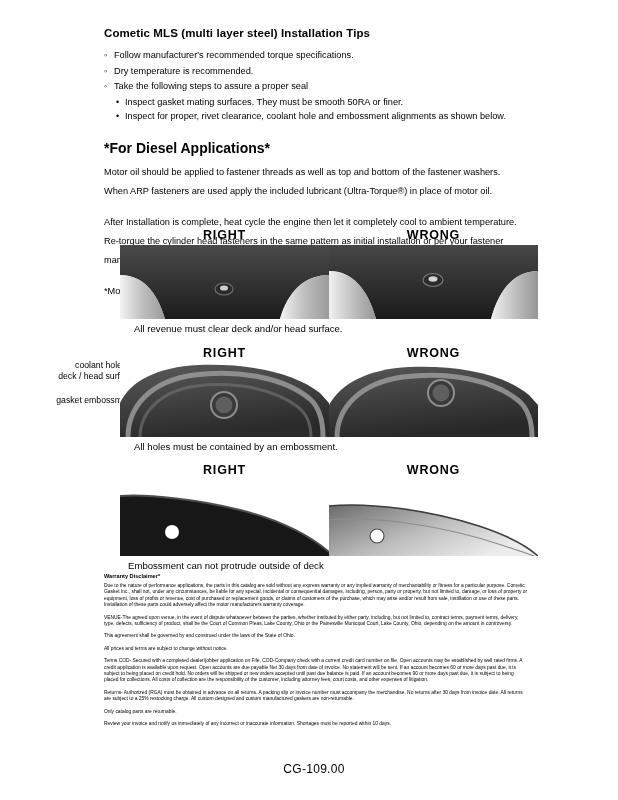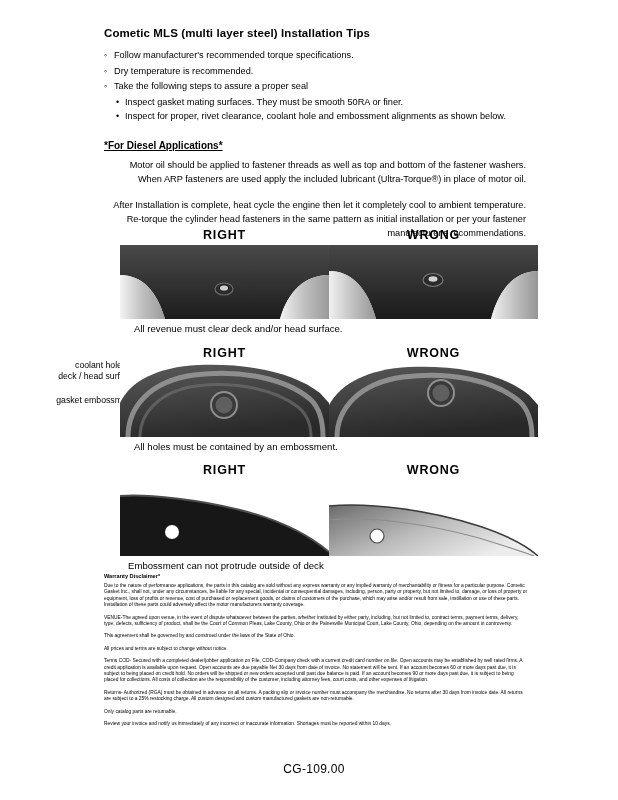--- a/index.html
+++ b/index.html
@@ -65,30 +65,28 @@
     padding-left: 9px;
   }
   ul.sub > li::before {
     content: "\2022";
     position: absolute;
     left: 0;
     top: 0;
     font-size: 9px;
   }
   h2.subhead {
-    font-size: 10px;
+    font-size: 14px;
     font-weight: bold;
     margin: 16px 0 7px 0;
-    text-decoration: underline;
   }
   p.body {
     font-size: 9.2px;
-    line-height: 14px;
+    line-height: 19px;
     margin: 0 8px 12px 0;
-    text-align: right;
   }
   p.body.last {
     margin-bottom: 0;
   }
 
   
   .figures {
     position: absolute;
     left: 104px;
     top: 228px;

